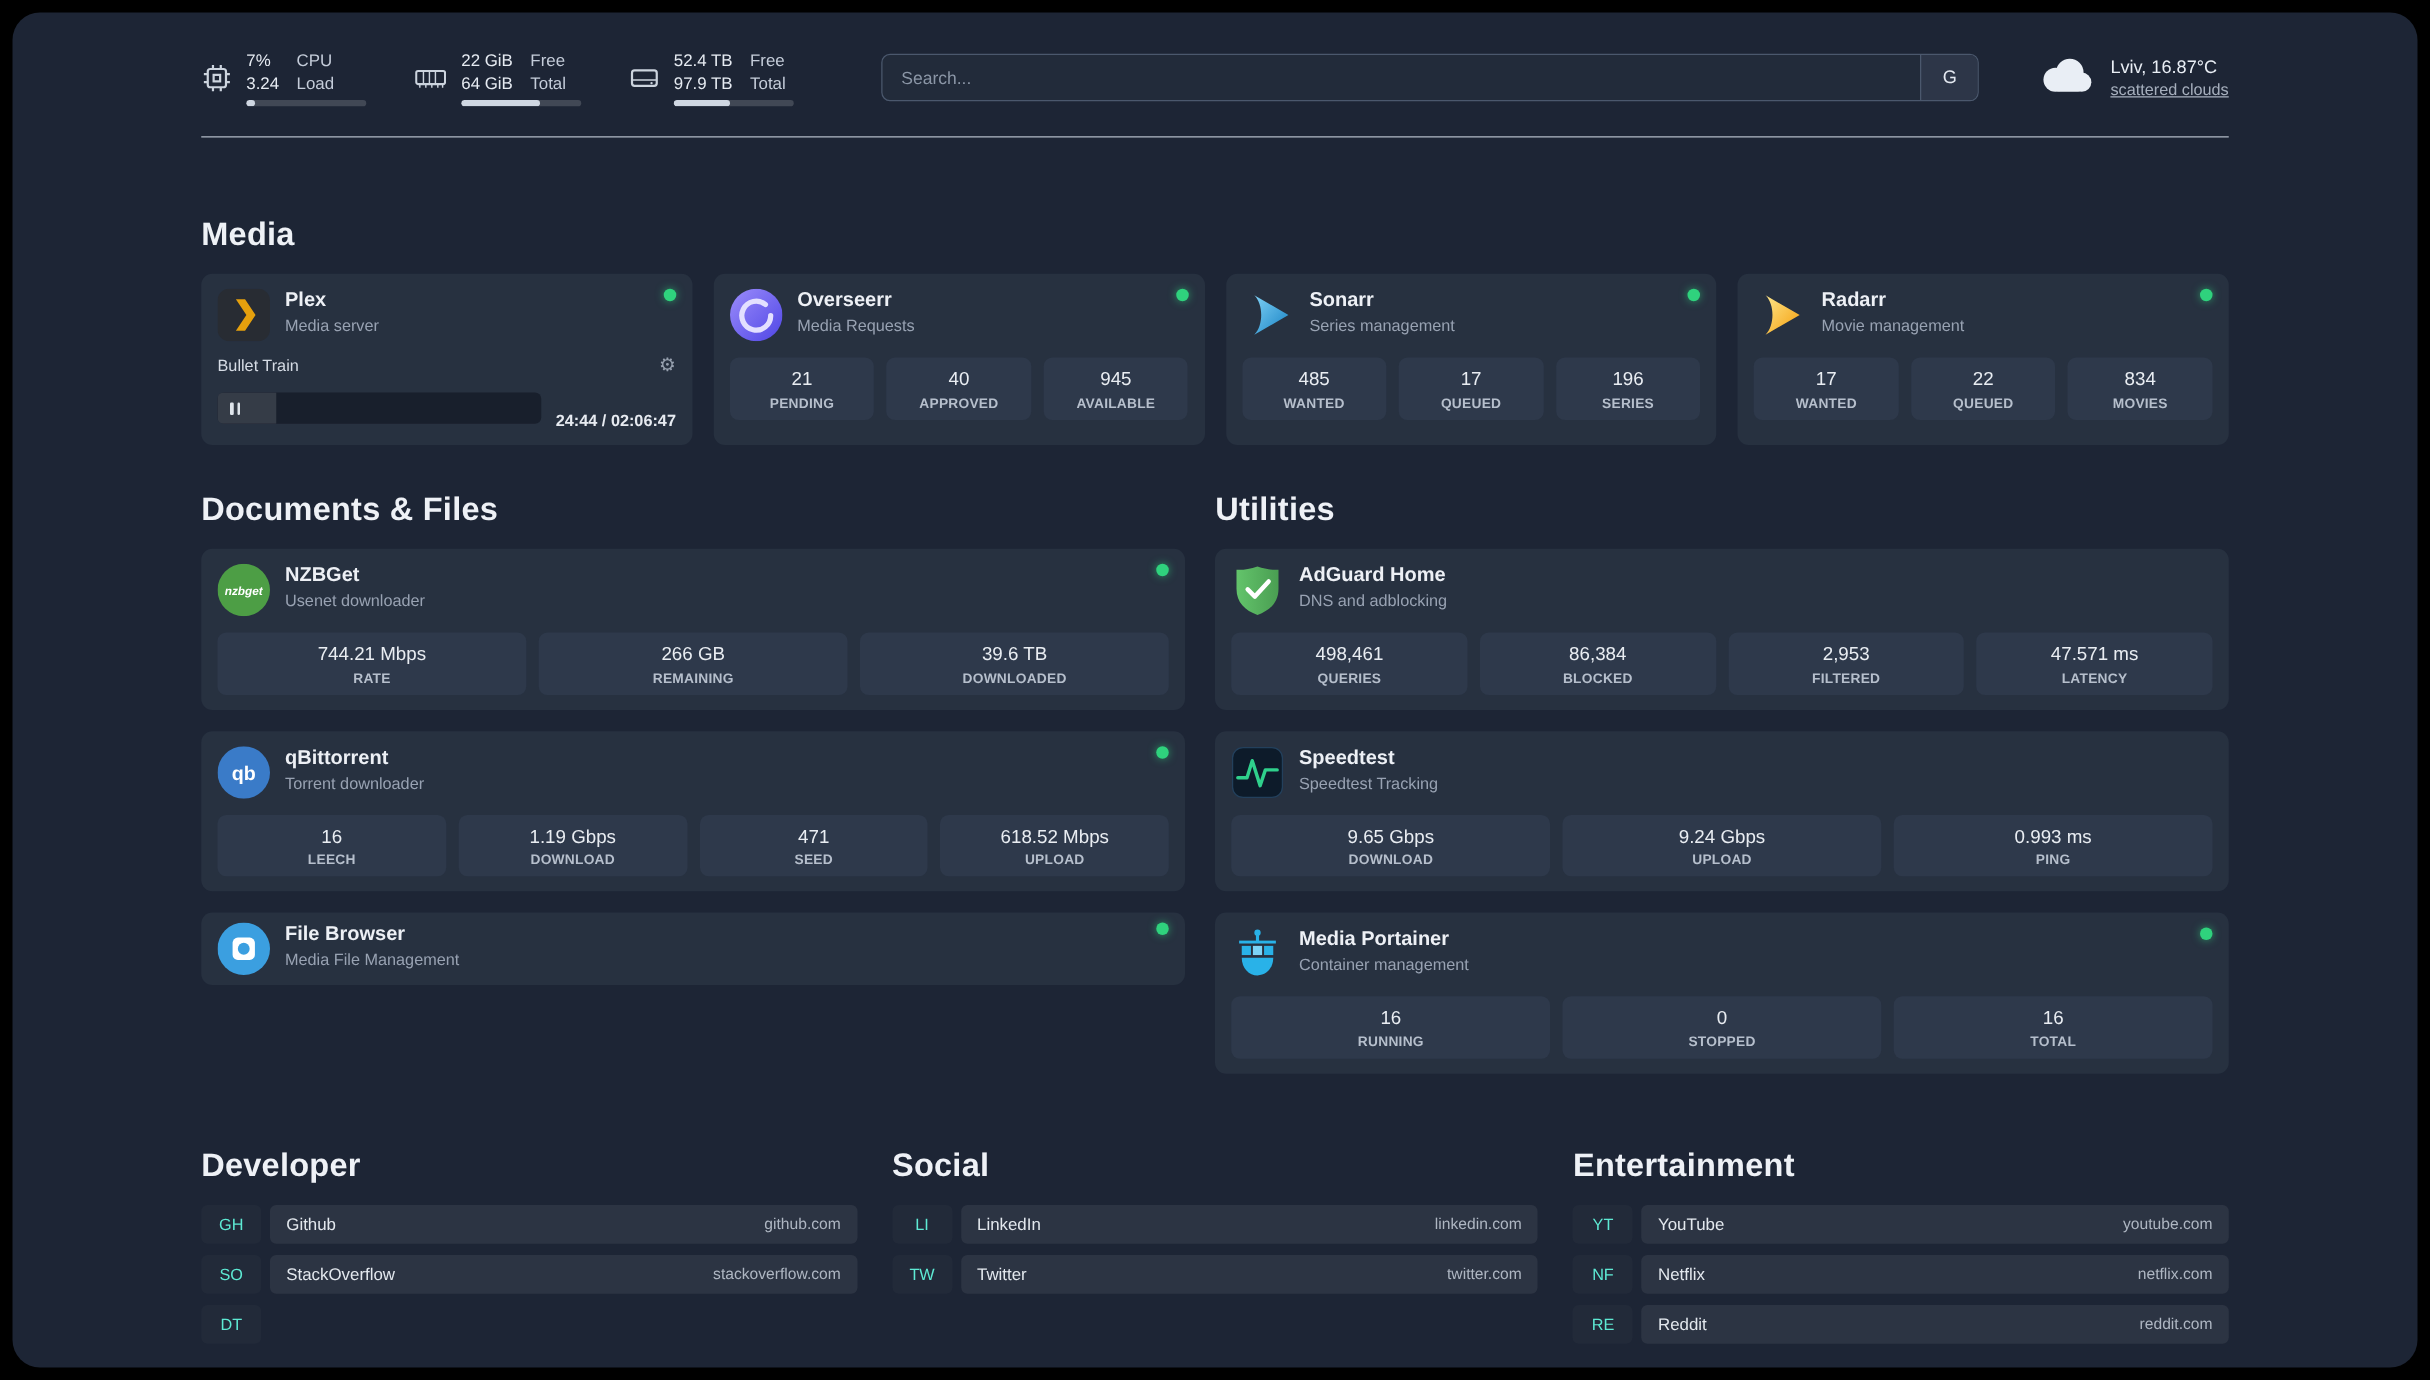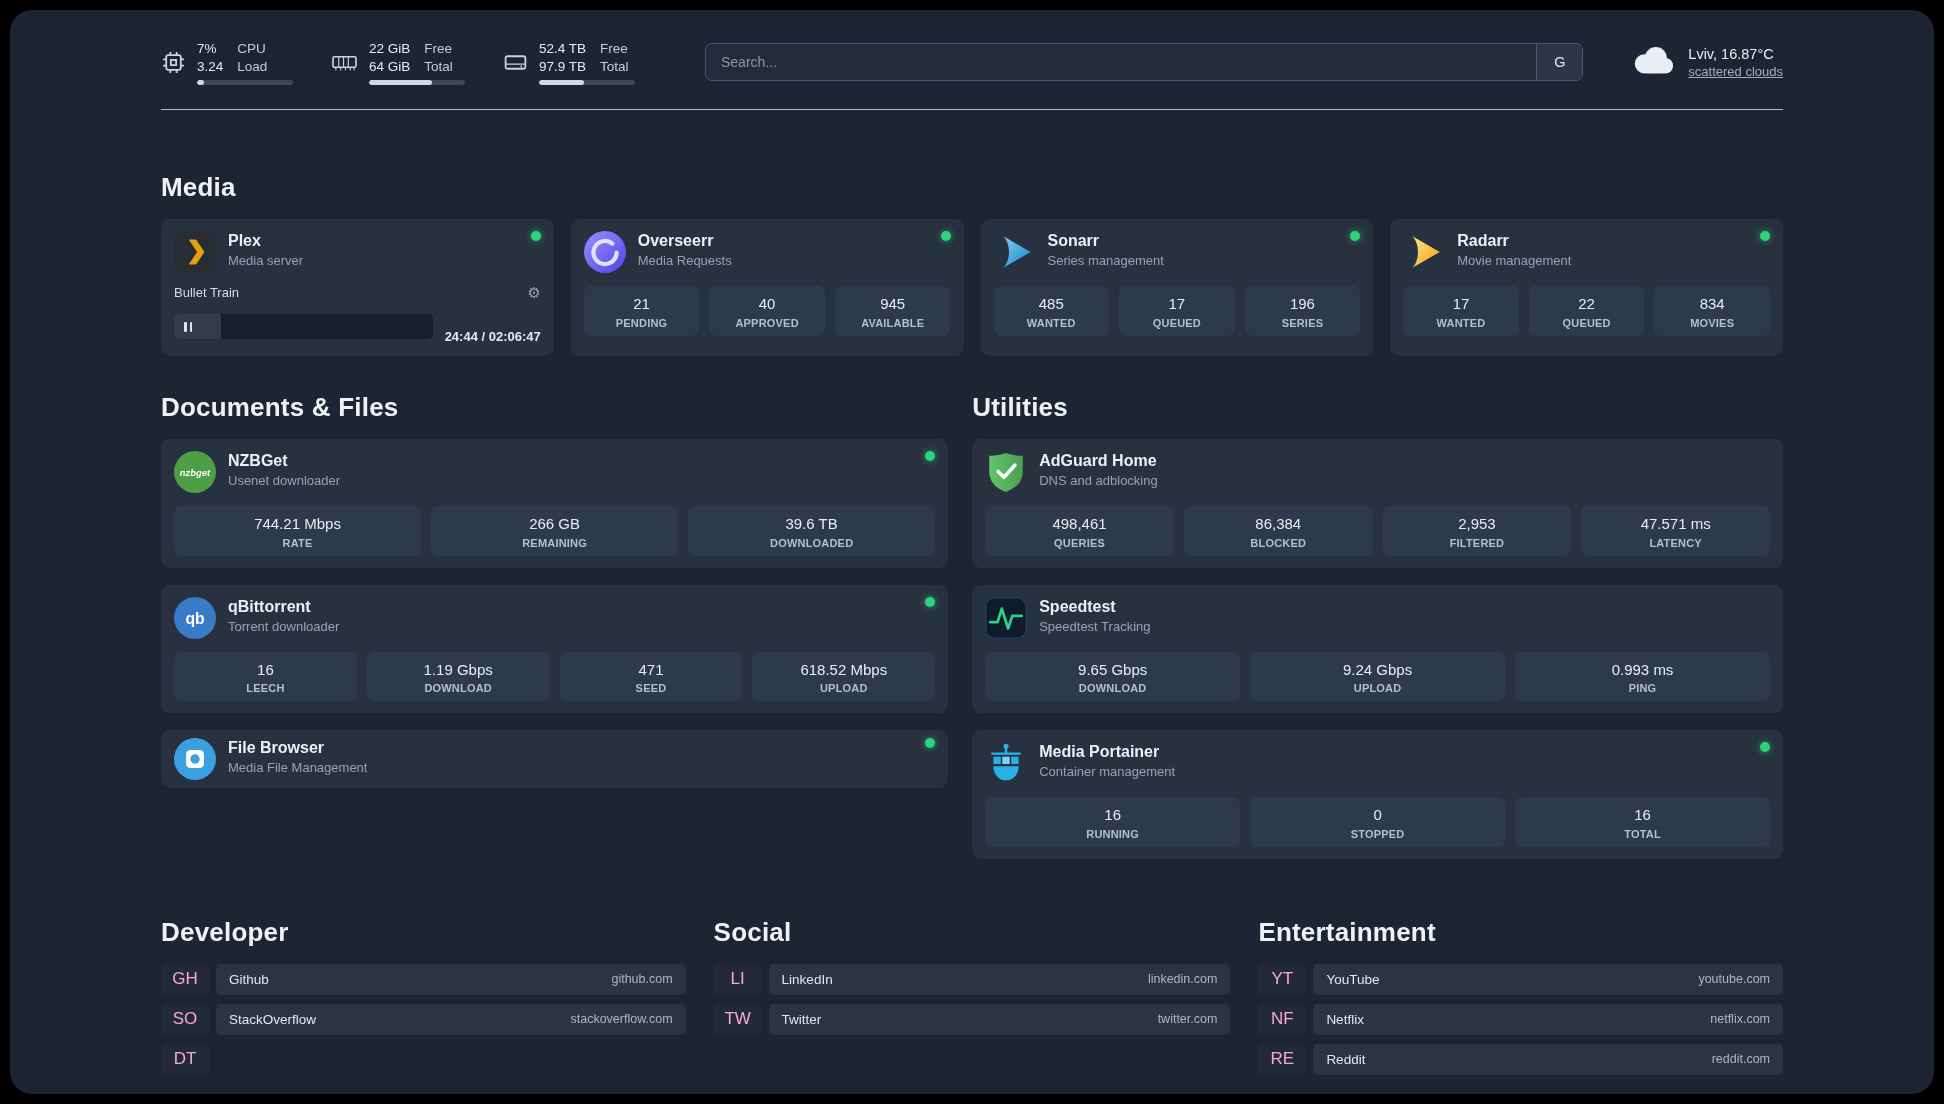--- a/index.html
+++ b/index.html
@@ -74,21 +74,21 @@
 
   
   .mid-grid { display:grid; grid-template-columns:1fr 1.03fr; gap:24px; margin-top:36px; }
   .col-cards { display:flex; flex-direction:column; gap:17px; }
   .card.slim { padding:8px 13px; }
 
   
   .bm-grid { display:grid; grid-template-columns:1fr .985fr 1fr; gap:28px; margin-top:58px; }
   .bm-row { display:flex; align-items:stretch; gap:7px; height:31px; margin-bottom:9px; cursor:pointer; }
   .bm-abbr { width:48px; display:flex; align-items:center; justify-content:center;
-    font-size:17px; color:#f9a8d4; background:rgba(255,255,255,0.025); border-radius:5px; }
+    font-size:13px; color:#5eead4; background:rgba(255,255,255,0.025); border-radius:5px; }
   .bm-pill { flex:1; background:rgba(255,255,255,0.07); border-radius:5px;
     display:flex; align-items:center; padding:0 13px; }
   .bm-name { font-size:13.5px; color:#e3e8ee; }
   .bm-url { margin-left:auto; font-size:12.5px; color:#aeb6c2;text-align:center; }
 </style>
 </head>
 <body>
 
 <div class="frame">
 <div class="content">

